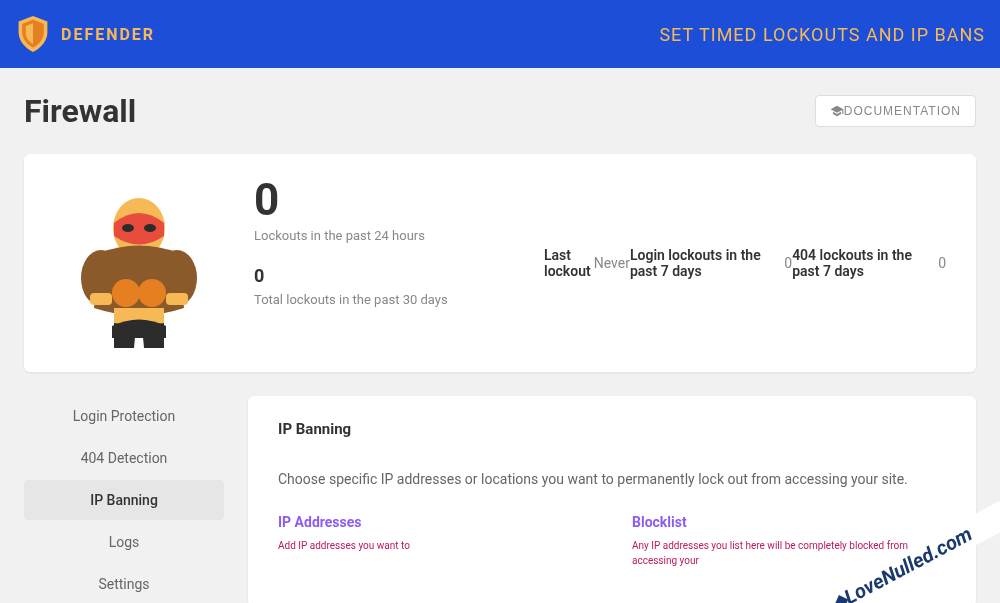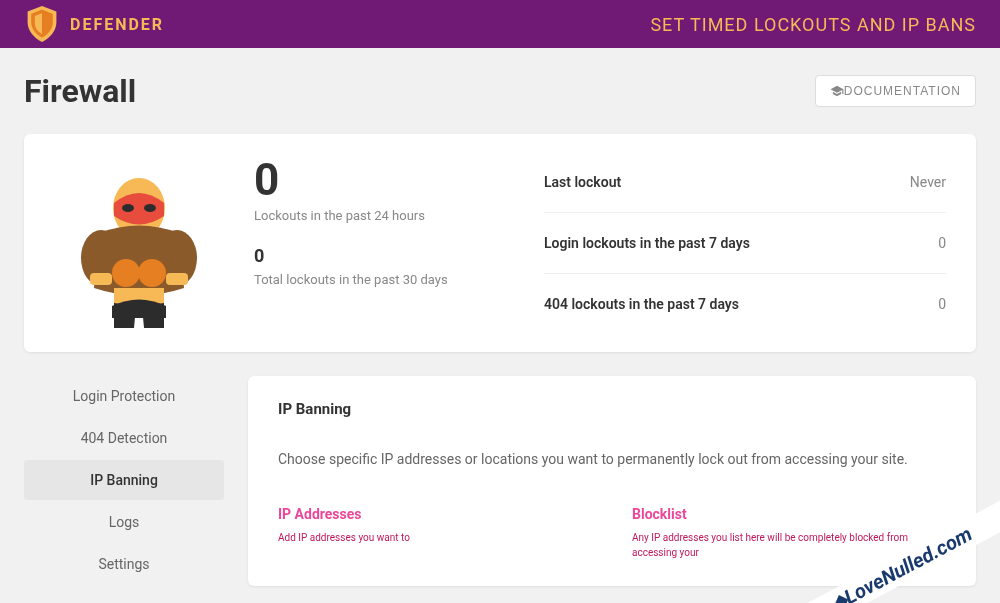--- a/index.html
+++ b/index.html
@@ -1,53 +1,53 @@
 <!DOCTYPE html>
 <html><head>
 <meta charset="utf-8">
 <style>
 * { margin: 0; padding: 0; box-sizing: border-box; }
 body { font-family: -apple-system, BlinkMacSystemFont, "Segoe UI", Roboto, sans-serif; background: #f1f1f1; width: 1000px; height: 603px; overflow: hidden; position: relative; }
 
-.topbar { background: #701a75; height: 48px; display: flex; align-items: center; justify-content: space-between; padding: 0 24px; }
+.topbar { background: #1d4ed8; height: 68px; display: flex; align-items: center; justify-content: space-between; padding: 0 15px; }
 .logo-wrap { display: flex; align-items: center; gap: 10px; }
 .logo-shield { width: 36px; height: 40px; position: relative; }
 .brand { color: #f7b955; font-weight: 700; letter-spacing: 2px; font-size: 16px; }
 .tagline { color: #f7b955; font-size: 18px; letter-spacing: 1px; font-weight: 400; }
 
 .page { padding: 24px; }
 .page-head { display: flex; justify-content: space-between; align-items: center; margin-bottom: 24px; }
 .page-title { font-size: 32px; font-weight: 700; color: #333; }
 .doc-btn { background: #fff; border: 1px solid #ddd; border-radius: 4px; padding: 8px 14px; font-size: 12px; color: #888; letter-spacing: 1px; display: flex; align-items: center; cursor: pointer; }
 .doc-btn svg { width: 14px; height: 14px; fill: #888; }
 
 .stats-card { background: #fff; border-radius: 6px; box-shadow: 0 1px 3px rgba(0,0,0,0.08); padding: 24px 30px; display: flex; gap: 30px; margin-bottom: 24px; }
 .mascot { width: 170px; height: 170px; flex-shrink: 0; }
 .stats-left { flex: 0 0 260px; }
 .big-num { font-size: 44px; font-weight: 700; color: #333; line-height: 1; }
 .stat-label { color: #888; font-size: 13px; margin-top: 6px; margin-bottom: 22px; }
 .med-num { font-size: 18px; font-weight: 700; color: #333; }
-.stats-right { flex: 1; display: flex; flex-direction: column; justify-content: space-between; padding: 6px 0; }
+.stats-right { flex: 1; display: flex; flex-direction: row; justify-content: flex-end; padding: 6px 0; }
 .stat-row { display: flex; justify-content: space-between; align-items: center; font-size: 14px; padding: 10px 0; }
 .stat-row:not(:last-child) { border-bottom: 0; }
 .stat-key { color: #333; font-weight: 600; }
 .stat-val { color: #888; }
 .stat-divider { border: none; border-top: 1px solid #eee; }
 
 .cols { display: flex; gap: 24px; }
 .sidebar { width: 200px; flex-shrink: 0; text-align: center; }
 .side-item { padding: 12px 16px; font-size: 14px; color: #666; cursor: pointer; border-radius: 4px; margin-bottom: 2px; }
 .side-item.active { background: #e6e6e6; color: #333; font-weight: 500; }
 
 .main-card { flex: 1; background: #fff; border-radius: 6px; box-shadow: 0 1px 3px rgba(0,0,0,0.08); padding: 24px 30px; }
 .section-title { font-size: 15px; font-weight: 700; color: #333; margin-bottom: 30px; }
-.section-desc { font-size: 14px; color: #666; line-height: 1.6; margin-bottom: 36px; }
+.section-desc { font-size: 14px; color: #666; line-height: 1.6; margin-bottom: 24px; }
 .sub-cols { display: flex; gap: 40px; }
 .sub-col { flex: 1; }
-.sub-title { font-size: 14px; font-weight: 700; color: #ec4899; margin-bottom: 8px; }
+.sub-title { font-size: 14px; font-weight: 700; color: #8b5cf6; margin-bottom: 8px; }
 .sub-desc { font-size: 10px; color: #be185d; line-height: 1.5; }
 
 .watermark { position: absolute; bottom: 20px; right: -40px; transform: rotate(-28deg); font-size: 20px; font-weight: 700; font-style: italic; color: #fff; background: linear-gradient(#fff,#fff); padding: 2px 60px; pointer-events: none; }
 .watermark span { color: #1a3a6e; }
 .wm-dot { color: #d4002a; }
 </style>
 </head>
 <body>
 
 <div class="topbar">

